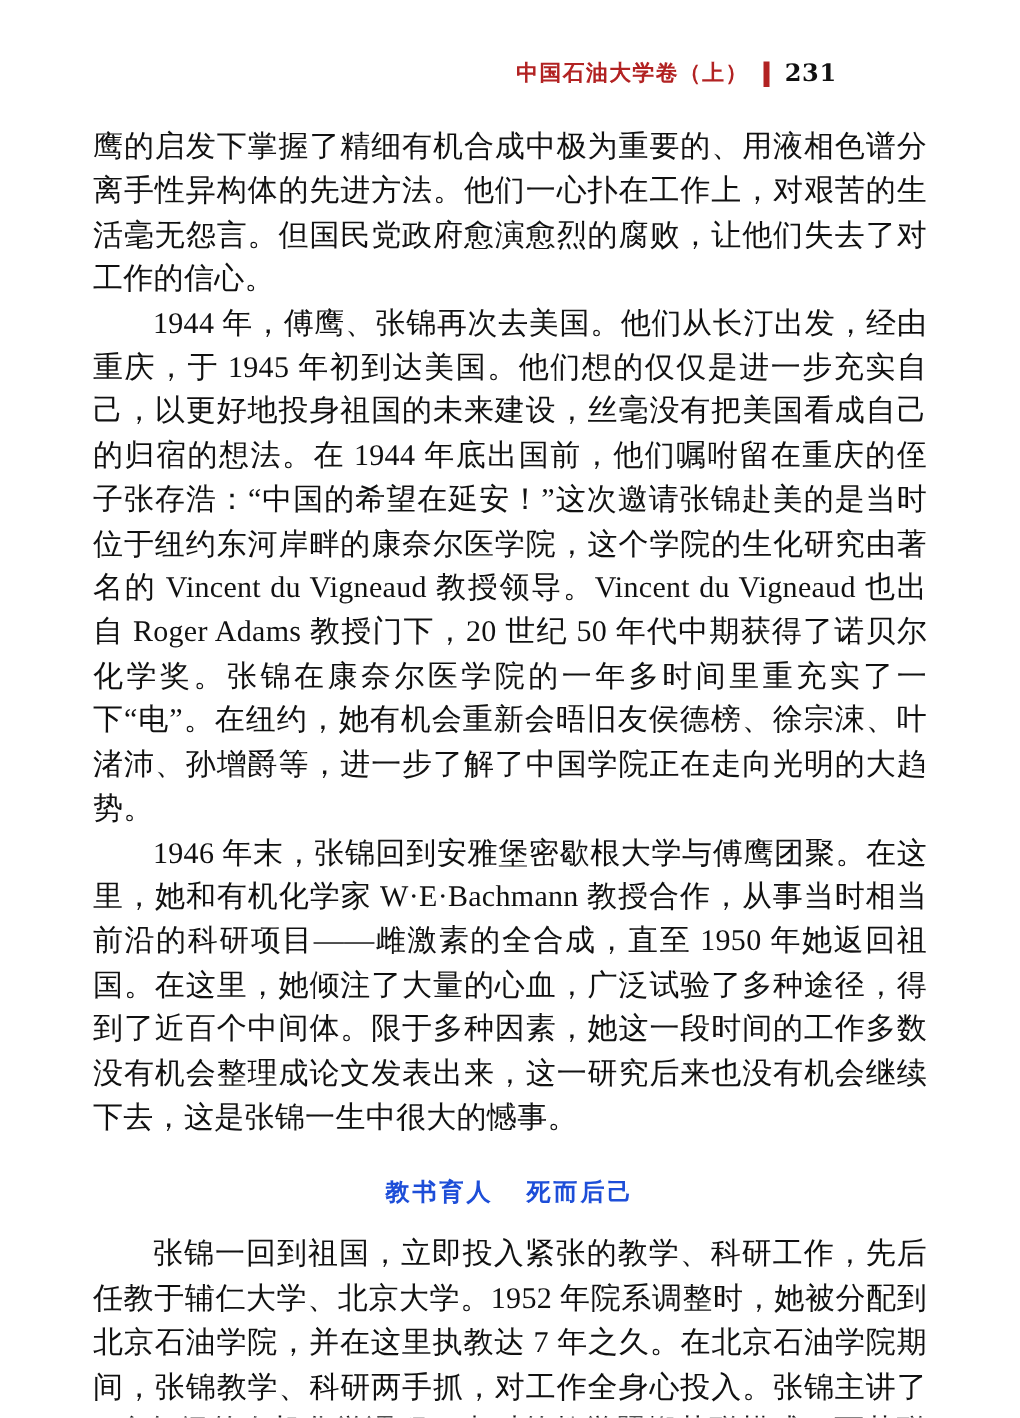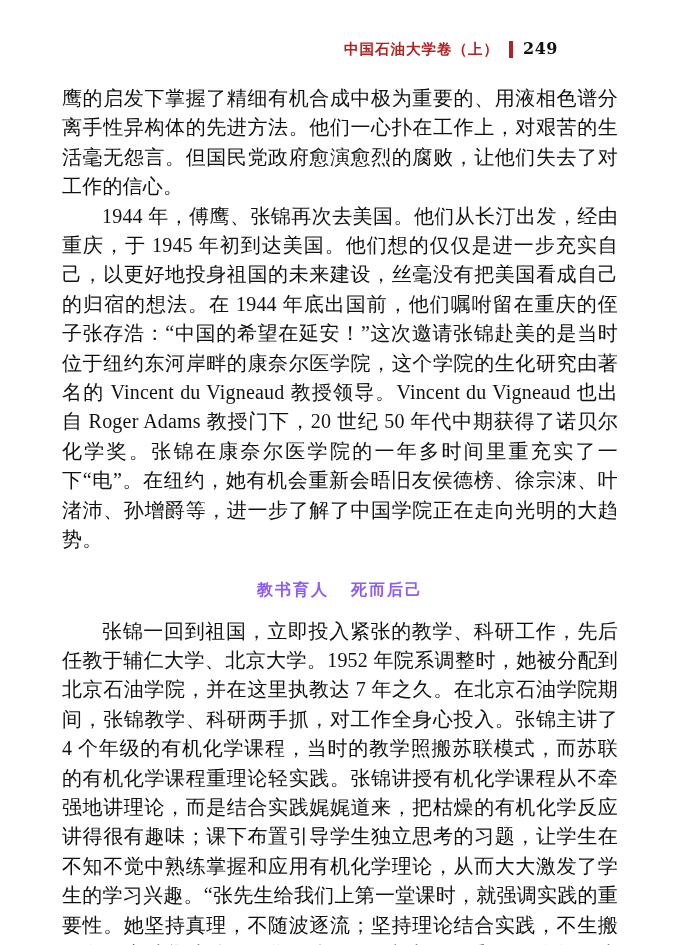--- a/index.html
+++ b/index.html
@@ -73,44 +73,45 @@
   p.noindent {
     text-indent: 0;
   }
   
   .section-heading {
     margin: 18px 0 10px 0;
     text-align: center;
     font-family: "DejaVu Serif", "Liberation Serif", serif;
     font-size: 16px;
     font-weight: bold;
-    color: #8b5cf6;
+    color: #1d4ed8;
     letter-spacing: 2px;
     line-height: 34px;
   }
   .section-heading .gap {
     display: inline-block;
     width: 22px;
   }
 </style>
 </head>
 <body>
 
 <div class="page">
 
   <div class="header">
     <span class="header-title">中国石油大学卷（上）</span>
     <span class="header-rule"></span>
-    <span class="header-page">249</span>
+    <span class="header-page">231</span>
   </div>
 
   <div class="content">
 
     <p class="para noindent">鹰的启发下掌握了精细有机合成中极为重要的、用液相色谱分离手性异构体的先进方法。他们一心扑在工作上，对艰苦的生活毫无怨言。但国民党政府愈演愈烈的腐败，让他们失去了对工作的信心。</p>
     <p class="para">1944 年，傅鹰、张锦再次去美国。他们从长汀出发，经由重庆，于 1945 年初到达美国。他们想的仅仅是进一步充实自己，以更好地投身祖国的未来建设，丝毫没有把美国看成自己的归宿的想法。在 1944 年底出国前，他们嘱咐留在重庆的侄子张存浩：“中国的希望在延安！”这次邀请张锦赴美的是当时位于纽约东河岸畔的康奈尔医学院，这个学院的生化研究由著名的 Vincent du Vigneaud 教授领导。Vincent du Vigneaud 也出自 Roger Adams 教授门下，20 世纪 50 年代中期获得了诺贝尔化学奖。张锦在康奈尔医学院的一年多时间里重充实了一下“电”。在纽约，她有机会重新会晤旧友侯德榜、徐宗涑、叶渚沛、孙增爵等，进一步了解了中国学院正在走向光明的大趋势。</p>
+    <p class="para">1946 年末，张锦回到安雅堡密歇根大学与傅鹰团聚。在这里，她和有机化学家 W·E·Bachmann 教授合作，从事当时相当前沿的科研项目——雌激素的全合成，直至 1950 年她返回祖国。在这里，她倾注了大量的心血，广泛试验了多种途径，得到了近百个中间体。限于多种因素，她这一段时间的工作多数没有机会整理成论文发表出来，这一研究后来也没有机会继续下去，这是张锦一生中很大的憾事。</p>
 
     <div class="section-heading">
       <span>教书育人</span><span class="gap"></span><span>死而后己</span>
     </div>
 
     <p class="para">张锦一回到祖国，立即投入紧张的教学、科研工作，先后任教于辅仁大学、北京大学。1952 年院系调整时，她被分配到北京石油学院，并在这里执教达 7 年之久。在北京石油学院期间，张锦教学、科研两手抓，对工作全身心投入。张锦主讲了 4 个年级的有机化学课程，当时的教学照搬苏联模式，而苏联的有机化学课程重理论轻实践。张锦讲授有机化学课程从不牵强地讲理论，而是结合实践娓娓道来，把枯燥的有机化学反应讲得很有趣味；课下布置引导学生独立思考的习题，让学生在不知不觉中熟练掌握和应用有机化学理论，从而大大激发了学生的学习兴趣。“张先生给我们上第一堂课时，就强调实践的重要性。她坚持真理，不随波逐流；坚持理论结合实践，不生搬硬套。这对我以后的教学、科研工作产生了很重要的影响。”张锦当年的学生，石大退休老教授、博士生导师，石油炼制及石油化学领域专家阙国和先生回忆起张锦时，充满了敬佩和感激之情。</p>
 
   </div>
 </div>
 

